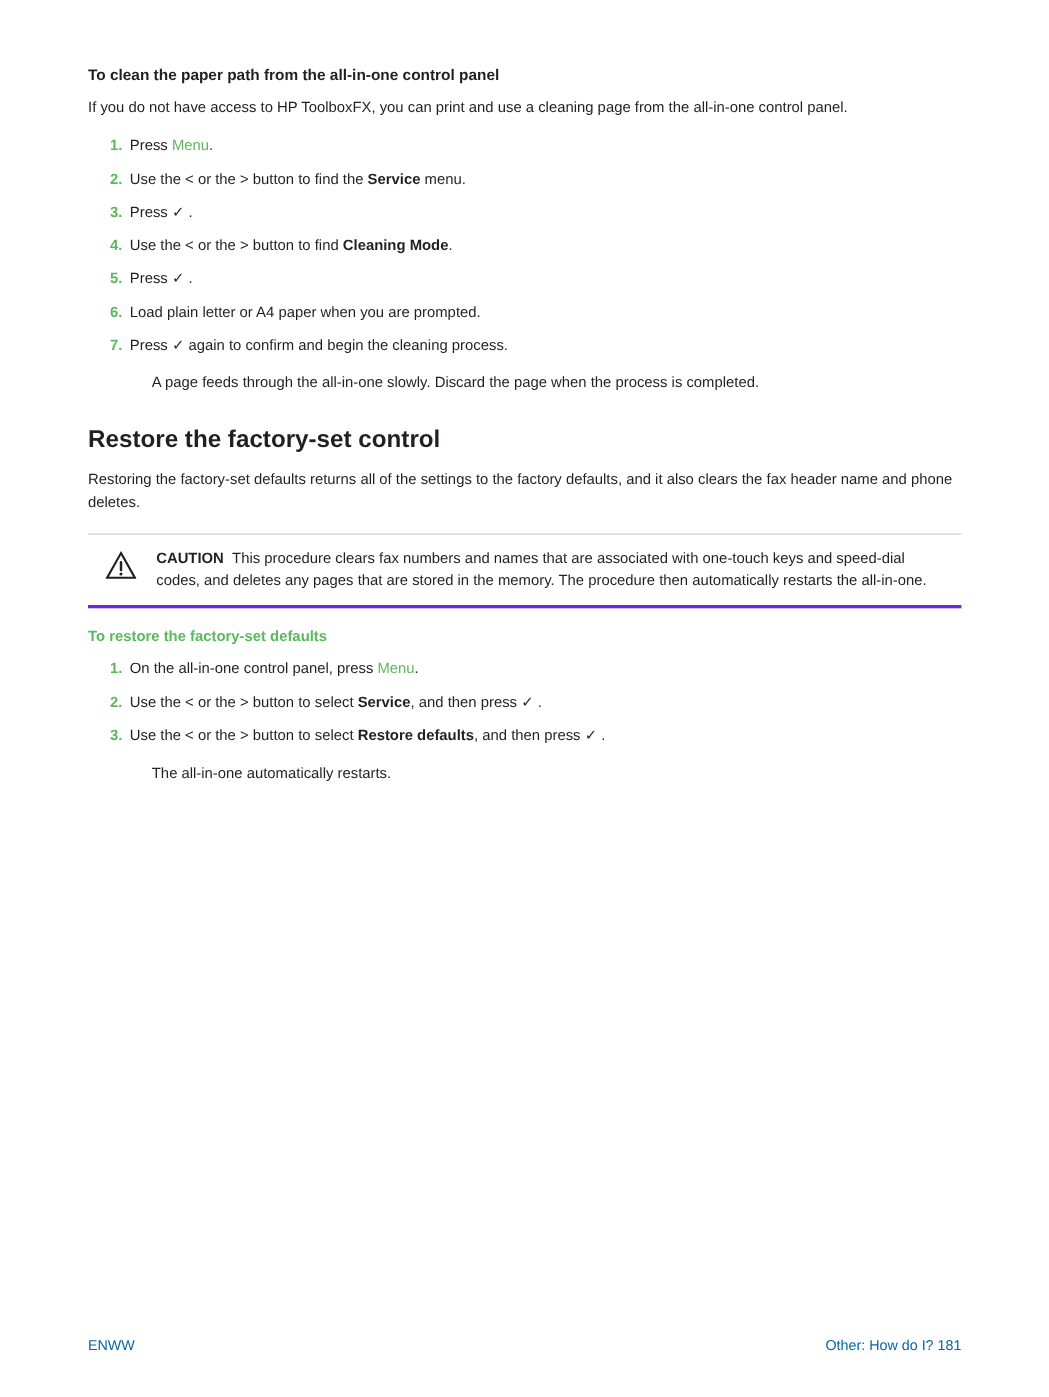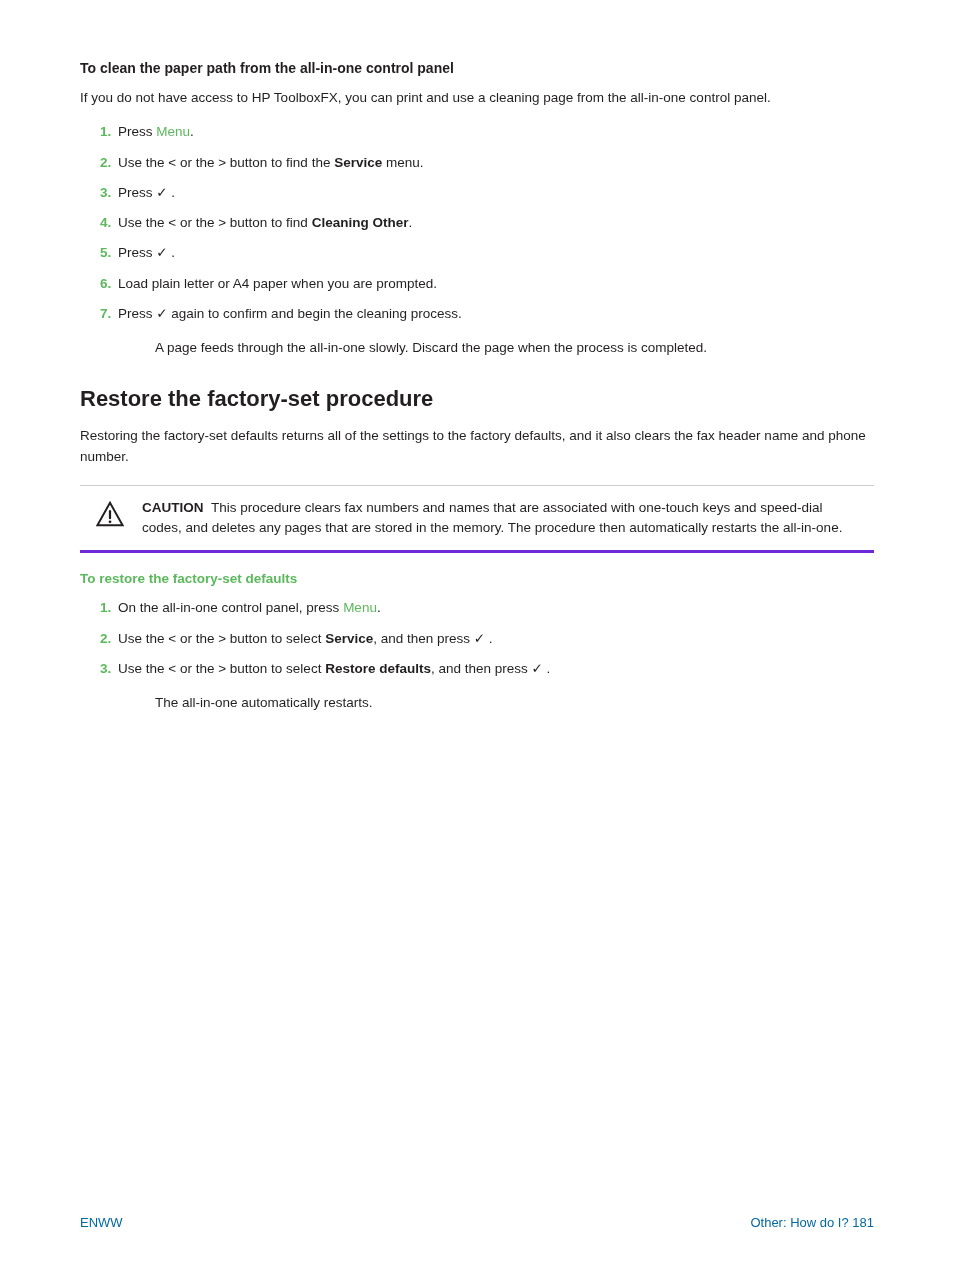--- a/index.html
+++ b/index.html
@@ -61,21 +61,21 @@
       font-weight: bold;
       min-width: 38px;
       padding-left: 20px;
     }
 
     .list-content {
       flex: 1;
     }
 
     .indented-text {
-      margin-left: 75px;
+      margin-left: 58px;
       margin-top: 6px;
       margin-bottom: 12px;
       font-size: 13.5px;
       line-height: 1.5;
       color: #231f20;
     }
 
     .main-section-title {
       font-size: 22px;
       font-weight: bold;
@@ -160,42 +160,42 @@
       <li>
         <span class="list-number">2.</span>
         <span class="list-content">Use the &lt; or the &gt; button to find the <strong>Service</strong> menu.</span>
       </li>
       <li>
         <span class="list-number">3.</span>
         <span class="list-content">Press ✓ .</span>
       </li>
       <li>
         <span class="list-number">4.</span>
-        <span class="list-content">Use the &lt; or the &gt; button to find <strong>Cleaning Other</strong>.</span>
+        <span class="list-content">Use the &lt; or the &gt; button to find <strong>Cleaning Mode</strong>.</span>
       </li>
       <li>
         <span class="list-number">5.</span>
         <span class="list-content">Press ✓ .</span>
       </li>
       <li>
         <span class="list-number">6.</span>
         <span class="list-content">Load plain letter or A4 paper when you are prompted.</span>
       </li>
       <li>
         <span class="list-number">7.</span>
         <span class="list-content">Press ✓  again to confirm and begin the cleaning process.</span>
       </li>
     </ol>
 
     <p class="indented-text">A page feeds through the all-in-one slowly. Discard the page when the process is completed.</p>
   </div>
 
   <div>
-    <h2 class="main-section-title">Restore the factory-set procedure</h2>
-    <p class="body-text">Restoring the factory-set defaults returns all of the settings to the factory defaults, and it also clears the fax header name and phone number.</p>
+    <h2 class="main-section-title">Restore the factory-set control</h2>
+    <p class="body-text">Restoring the factory-set defaults returns all of the settings to the factory defaults, and it also clears the fax header name and phone deletes.</p>
 
     <div class="caution-box">
       <div class="caution-icon">
         <svg viewBox="0 0 100 90" xmlns="http://www.w3.org/2000/svg">
           <polygon points="50,5 95,85 5,85" fill="none" stroke="#231f20" stroke-width="7"></polygon>
           <line x1="50" y1="35" x2="50" y2="60" stroke="#231f20" stroke-width="8" stroke-linecap="round"></line>
           <circle cx="50" cy="73" r="5" fill="#231f20"></circle>
         </svg>
       </div>
       <div class="caution-text">

